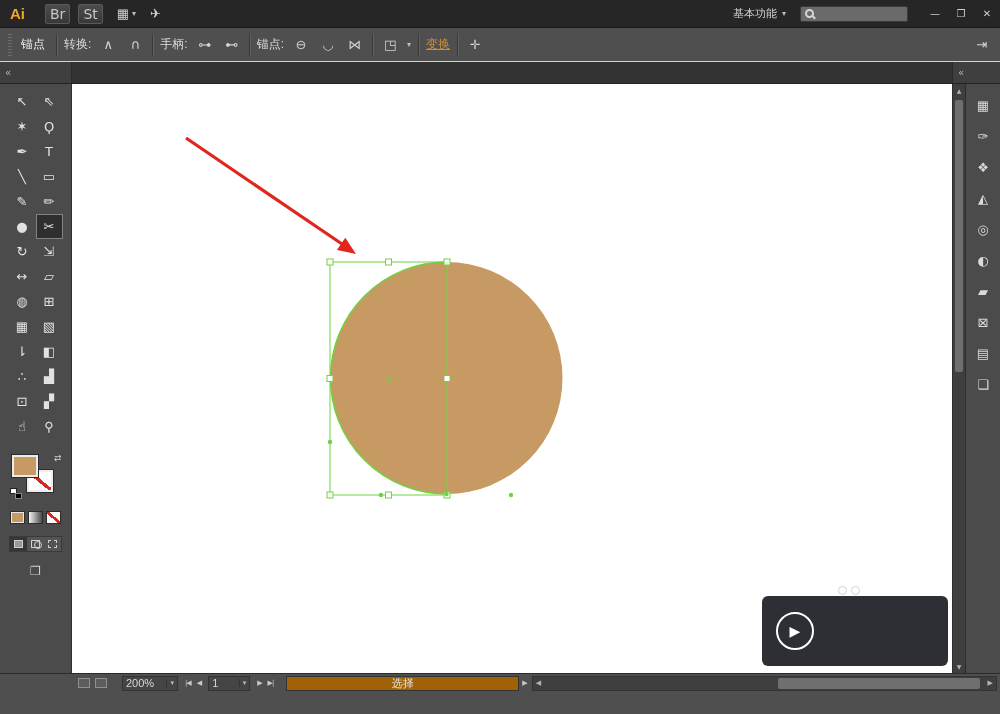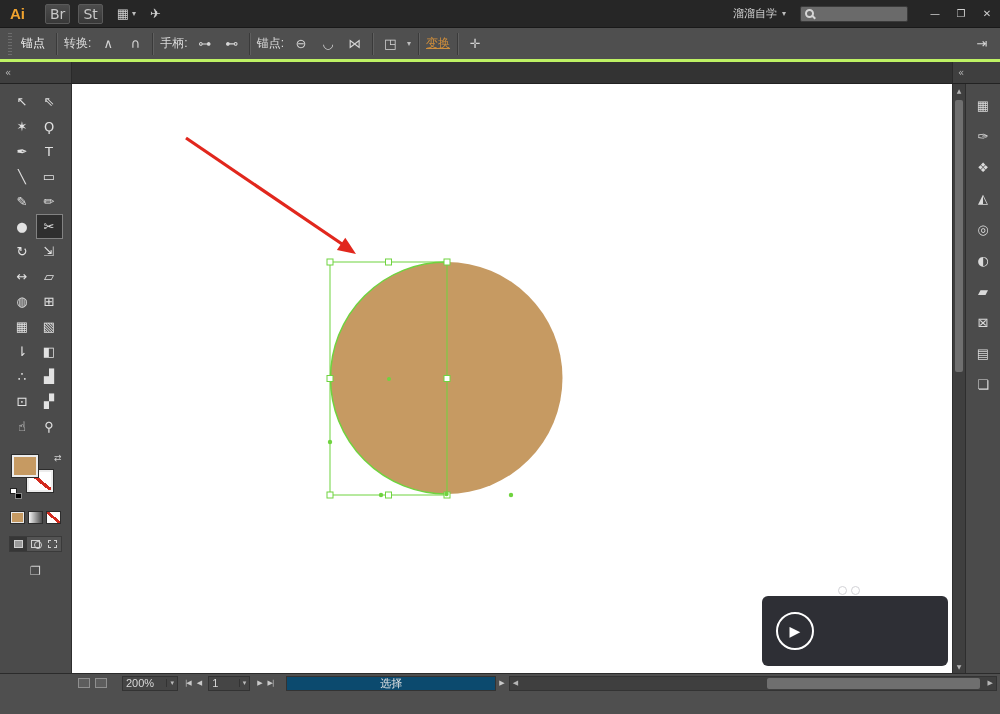--- a/index.html
+++ b/index.html
@@ -31,21 +31,21 @@
   .winbtns { display:flex; height:100%; }
   .winbtn { width:26px; display:flex; align-items:center; justify-content:center;
             color:#cfcfcf; font-size:10px; }
 
   
   .menubar { height:22px; background:#3e3e3e; border-bottom:1px solid #292929;
              display:flex; align-items:center; padding-left:8px; }
   .menu-item { padding:2px 8px; font-size:12px; color:#e3e3e3; }
 
   
-  .controlbar { height:34px; background:#4f4f4f; border-bottom:3px solid #bef264;
+  .controlbar { height:34px; background:#4f4f4f; border-bottom:1px solid #bef264;
                 display:flex; align-items:center; gap:7px; padding:0 8px; font-size:12px; }
   .grip { width:4px; height:22px; margin-right:2px;
           background:repeating-linear-gradient(to bottom,#6d6d6d 0 1px,transparent 1px 3px); }
   .cb-title { color:#ededed; margin-right:4px; }
   .cb-sep { width:1px; height:22px; background:#3a3a3a; box-shadow:1px 0 0 #606060; }
   .cb-label { color:#dcdcdc; }
   .icon-btn { min-width:20px; height:20px; display:flex; align-items:center; justify-content:center;
               color:#d5d5d5; font-size:13px; }
   .transform-link { color:var(--transform-amber,#cf8e3b);text-decoration:underline; }
 
@@ -125,21 +125,21 @@
   
   .statusbar { height:19px; background:#4f4f4f; border-top:1px solid #2b2b2b;
                display:flex; align-items:center; padding-left:78px; font-size:11px; }
   .sb-mini { width:12px; height:10px; border:1px solid #8f8f8f; background:#5d5d5d; margin-right:5px; }
   .sb-box { display:flex; align-items:center; justify-content:space-between; height:15px;
             background:#454545; border:1px solid #333; padding:0 3px; margin:0 4px; }
   .sb-box.zoom { width:56px; margin-left:10px; }
   .sb-box.artboard { width:42px; }
   .sb-caret { font-size:7px; color:#bbb; border-left:1px solid #333; padding-left:3px; }
   .sb-nav { font-size:7px; color:#c9c9c9; padding:0 3px; letter-spacing:-1px; }
-  .sb-status { width:210px; height:15px; background:#0c4a6e; border:1px solid #333; margin-left:10px;
+  .sb-status { width:233px; height:15px; background:#a16207; border:1px solid #333; margin-left:10px;
                display:flex; align-items:center; justify-content:center; color:#e8e8e8; }
   .hscroll { flex:1; display:flex; align-items:center; height:15px; margin:0 3px 0 2px;
              background:#3f3f3f; border:1px solid #333; }
   .hs-arrow { font-size:7px; color:#b5b5b5; padding:0 3px; }
   .hs-track { flex:1; position:relative; height:100%; }
   .hs-thumb { position:absolute; left:53%; width:46%; top:1px; bottom:1px; background:#6f6f6f; border-radius:2px; }
 </style>
 </head>
 <body>
 
@@ -151,21 +151,21 @@
     <span class="chip glyph">St</span>
     <span class="abtn">
       <span class="glyph">▦</span>
       <span class="caret glyph">▾</span>
     </span>
     <span class="abtn">
       <span class="glyph">✈</span>
     </span>
     <span class="flex-spacer"></span>
     <span class="workspace">
-      <span>溜溜自学</span>
+      <span>基本功能</span>
       <span class="caret glyph">▾</span>
     </span>
     <span class="search">
       <span class="mag"></span>
       <input value="" style="">
     </span>
     <span class="winbtns">
       <span class="winbtn glyph">—</span>
       <span class="winbtn glyph">❐</span>
       <span class="winbtn glyph">✕</span>

